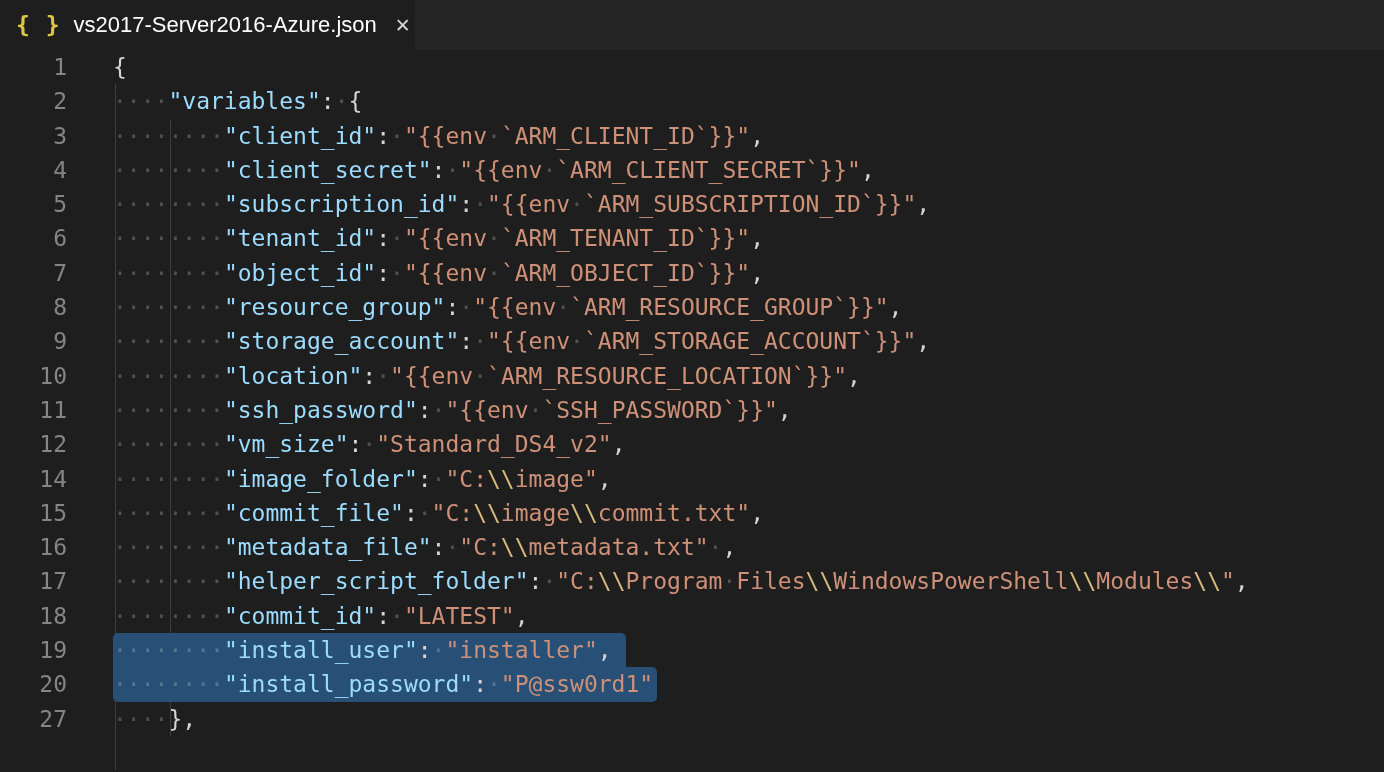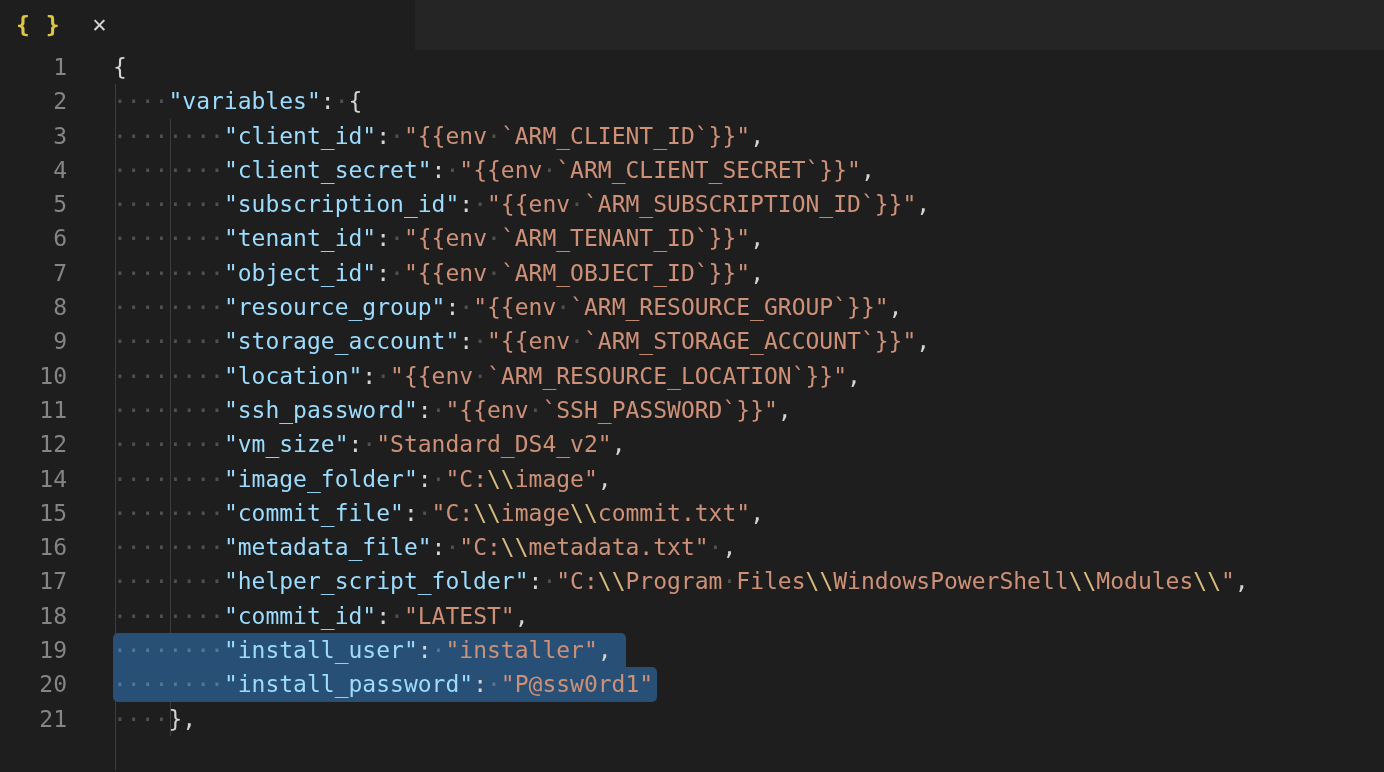--- a/index.html
+++ b/index.html
@@ -40,20 +40,21 @@
   .guide{position:absolute;width:1px;background:var(--guide);z-index:2;}
   .guide-1{left:115px;top:34px;height:686px;}
   .guide-2{left:170px;top:69px;height:617px;}
 </style>
 </head>
 <body>
 
 <div class="tabbar">
   <div class="tab">
     <span class="tab-icon">{ }</span>
+    <span class="tab-title">vs2017-Server2016-Azure.json</span>
     <span class="tab-close">✕</span>
   </div>
 </div>
 
 <div class="editor">
   <div class="guide guide-1"></div>
   <div class="guide guide-2"></div>
   <div class="lines" id="lines">
       <div class="cl"><span class="ln">1</span><span class="tx"><span class="tk-pun">{</span></span></div>
       <div class="cl"><span class="ln">2</span><span class="tx"><span class="dot">·</span><span class="dot">·</span><span class="dot">·</span><span class="dot">·</span><span class="tk-key">"variables"</span><span class="tk-pun">:</span><span class="dot">·</span><span class="tk-pun">{</span></span></div>
@@ -67,15 +68,15 @@
       <div class="cl"><span class="ln">10</span><span class="tx"><span class="dot">·</span><span class="dot">·</span><span class="dot">·</span><span class="dot">·</span><span class="dot">·</span><span class="dot">·</span><span class="dot">·</span><span class="dot">·</span><span class="tk-key">"location"</span><span class="tk-pun">:</span><span class="dot">·</span><span class="tk-str">"{{env</span><span class="dot">·</span><span class="tk-str">`ARM_RESOURCE_LOCATION`}}"</span><span class="tk-pun">,</span></span></div>
       <div class="cl"><span class="ln">11</span><span class="tx"><span class="dot">·</span><span class="dot">·</span><span class="dot">·</span><span class="dot">·</span><span class="dot">·</span><span class="dot">·</span><span class="dot">·</span><span class="dot">·</span><span class="tk-key">"ssh_password"</span><span class="tk-pun">:</span><span class="dot">·</span><span class="tk-str">"{{env</span><span class="dot">·</span><span class="tk-str">`SSH_PASSWORD`}}"</span><span class="tk-pun">,</span></span></div>
       <div class="cl"><span class="ln">12</span><span class="tx"><span class="dot">·</span><span class="dot">·</span><span class="dot">·</span><span class="dot">·</span><span class="dot">·</span><span class="dot">·</span><span class="dot">·</span><span class="dot">·</span><span class="tk-key">"vm_size"</span><span class="tk-pun">:</span><span class="dot">·</span><span class="tk-str">"Standard_DS4_v2"</span><span class="tk-pun">,</span></span></div>
       <div class="cl"><span class="ln">14</span><span class="tx"><span class="dot">·</span><span class="dot">·</span><span class="dot">·</span><span class="dot">·</span><span class="dot">·</span><span class="dot">·</span><span class="dot">·</span><span class="dot">·</span><span class="tk-key">"image_folder"</span><span class="tk-pun">:</span><span class="dot">·</span><span class="tk-str">"C:</span><span class="tk-esc">\\</span><span class="tk-str">image"</span><span class="tk-pun">,</span></span></div>
       <div class="cl"><span class="ln">15</span><span class="tx"><span class="dot">·</span><span class="dot">·</span><span class="dot">·</span><span class="dot">·</span><span class="dot">·</span><span class="dot">·</span><span class="dot">·</span><span class="dot">·</span><span class="tk-key">"commit_file"</span><span class="tk-pun">:</span><span class="dot">·</span><span class="tk-str">"C:</span><span class="tk-esc">\\</span><span class="tk-str">image</span><span class="tk-esc">\\</span><span class="tk-str">commit.txt"</span><span class="tk-pun">,</span></span></div>
       <div class="cl"><span class="ln">16</span><span class="tx"><span class="dot">·</span><span class="dot">·</span><span class="dot">·</span><span class="dot">·</span><span class="dot">·</span><span class="dot">·</span><span class="dot">·</span><span class="dot">·</span><span class="tk-key">"metadata_file"</span><span class="tk-pun">:</span><span class="dot">·</span><span class="tk-str">"C:</span><span class="tk-esc">\\</span><span class="tk-str">metadata.txt"</span><span class="dot">·</span><span class="tk-str"></span><span class="tk-pun">,</span></span></div>
       <div class="cl"><span class="ln">17</span><span class="tx"><span class="dot">·</span><span class="dot">·</span><span class="dot">·</span><span class="dot">·</span><span class="dot">·</span><span class="dot">·</span><span class="dot">·</span><span class="dot">·</span><span class="tk-key">"helper_script_folder"</span><span class="tk-pun">:</span><span class="dot">·</span><span class="tk-str">"C:</span><span class="tk-esc">\\</span><span class="tk-str">Program</span><span class="dot">·</span><span class="tk-str">Files</span><span class="tk-esc">\\</span><span class="tk-str">WindowsPowerShell</span><span class="tk-esc">\\</span><span class="tk-str">Modules</span><span class="tk-esc">\\</span><span class="tk-str">"</span><span class="tk-pun">,</span></span></div>
       <div class="cl"><span class="ln">18</span><span class="tx"><span class="dot">·</span><span class="dot">·</span><span class="dot">·</span><span class="dot">·</span><span class="dot">·</span><span class="dot">·</span><span class="dot">·</span><span class="dot">·</span><span class="tk-key">"commit_id"</span><span class="tk-pun">:</span><span class="dot">·</span><span class="tk-str">"LATEST"</span><span class="tk-pun">,</span></span></div>
       <div class="cl sel-a"><span class="selbg"></span><span class="ln">19</span><span class="tx"><span class="dot">·</span><span class="dot">·</span><span class="dot">·</span><span class="dot">·</span><span class="dot">·</span><span class="dot">·</span><span class="dot">·</span><span class="dot">·</span><span class="tk-key">"install_user"</span><span class="tk-pun">:</span><span class="dot">·</span><span class="tk-str">"installer"</span><span class="tk-pun">,</span></span></div>
       <div class="cl sel-b"><span class="selbg"></span><span class="ln">20</span><span class="tx"><span class="dot">·</span><span class="dot">·</span><span class="dot">·</span><span class="dot">·</span><span class="dot">·</span><span class="dot">·</span><span class="dot">·</span><span class="dot">·</span><span class="tk-key">"install_password"</span><span class="tk-pun">:</span><span class="dot">·</span><span class="tk-str">"P@ssw0rd1"</span></span></div>
-      <div class="cl"><span class="ln">21</span><span class="tx"><span class="dot">·</span><span class="dot">·</span><span class="dot">·</span><span class="dot">·</span><span class="tk-pun">},</span></span></div>
+      <div class="cl"><span class="ln">27</span><span class="tx"><span class="dot">·</span><span class="dot">·</span><span class="dot">·</span><span class="dot">·</span><span class="tk-pun">},</span></span></div>
     </div>
 </div>
 
 </body></html>

